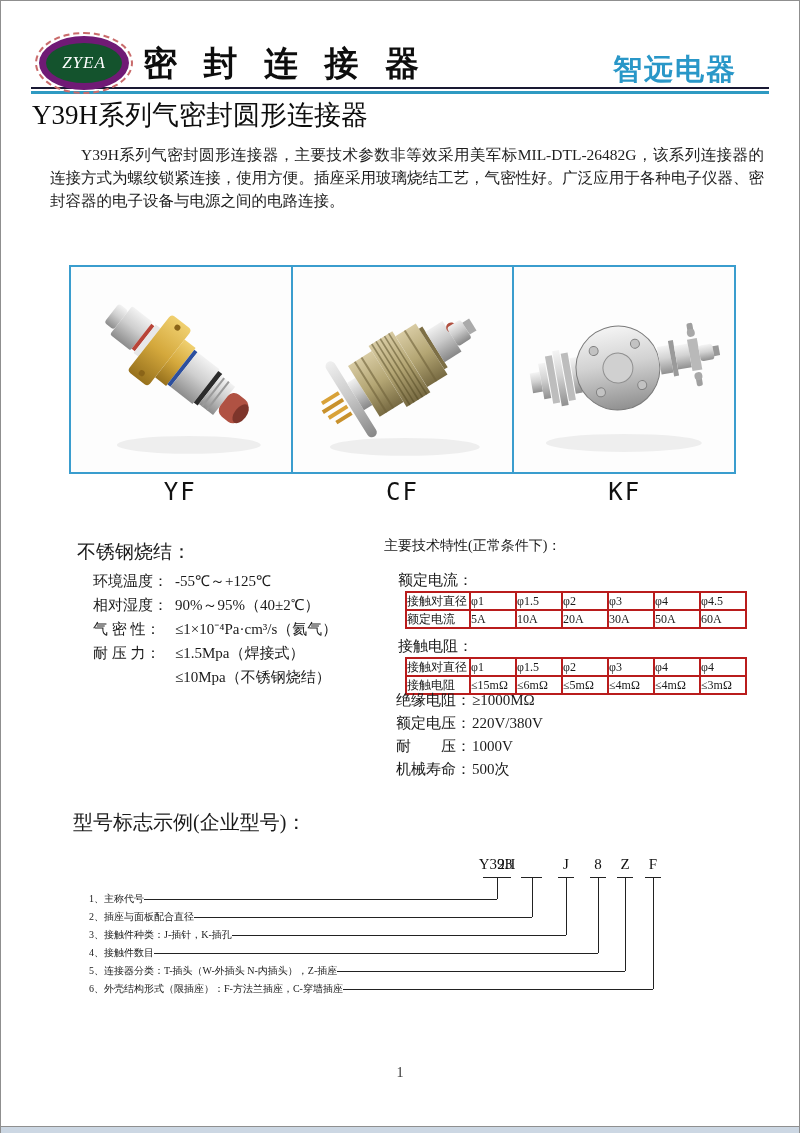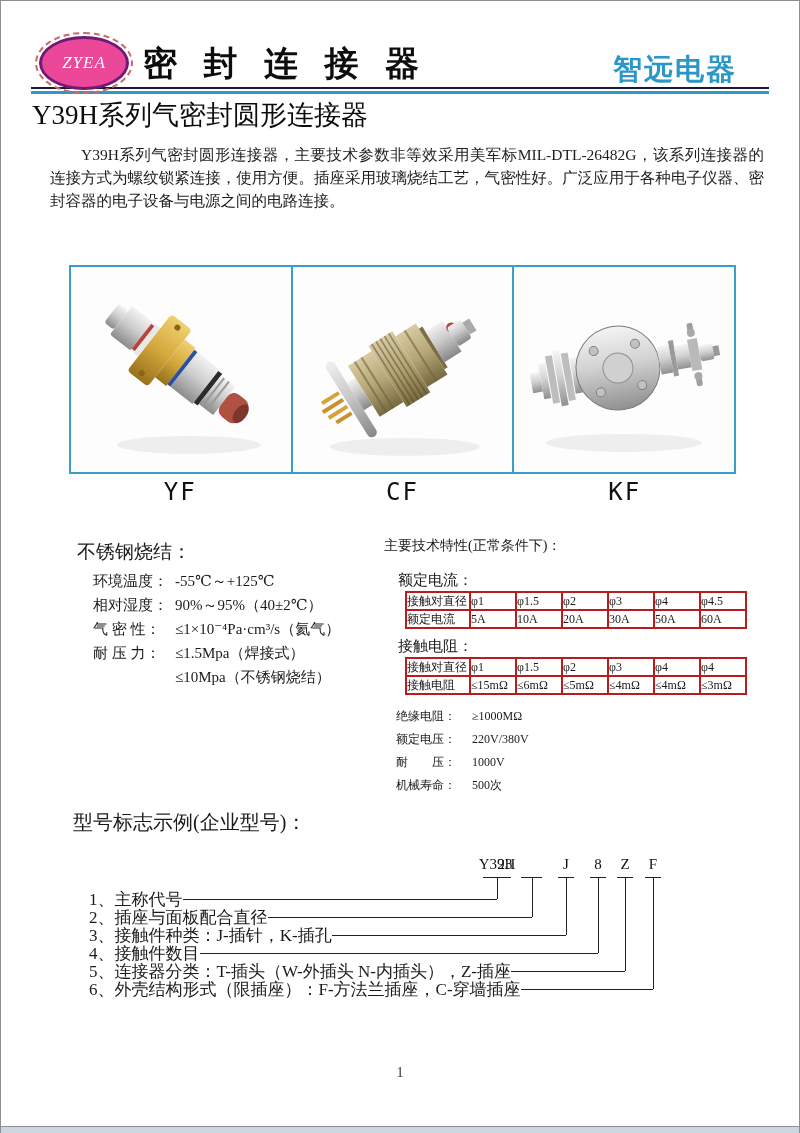--- a/index.html
+++ b/index.html
@@ -3,21 +3,21 @@
 <meta charset="utf-8">
 <style>
   html,body{margin:0;padding:0;background:#ffffff;}
   .page{position:relative;width:800px;height:1133px;background:#fff;
         border:1px solid #8f8f8f;border-bottom:none;box-sizing:border-box;
         font-family:"Liberation Serif","DejaVu Serif",serif;color:#1a1a1a;overflow:hidden;}
 
   
   .logo{position:absolute;left:34px;top:31px;width:98px;height:62px;z-index:3;}
   .logo-ring{position:absolute;inset:0;border:2px dashed #c96b6b;border-radius:50%;}
-  .logo-inner{position:absolute;inset:4px;background:#ec4899;border:3px solid #701a75;border-radius:50%;
+  .logo-inner{position:absolute;inset:4px;background:#14532d;border:7px solid #701a75;border-radius:50%;
               display:flex;align-items:center;justify-content:center;}
   .logo-text{color:#fff;font-style:italic;font-size:17px;letter-spacing:1px;}
   .brand-title{position:absolute;left:142px;top:40px;font-size:34px;font-weight:bold;letter-spacing:9px;color:#0d0d0d;font-family:Liberation Serif, serif;}
   .company{position:absolute;left:612px;top:49px;font-size:29px;font-weight:bold;color:#2997c8;letter-spacing:2px;}
   .rule-navy{position:absolute;left:30px;right:30px;top:86px;height:2px;background:#191933;}
   .rule-teal{position:absolute;left:30px;right:30px;top:90px;height:3px;background:#2e9ac2;}
   .sec-title{position:absolute;left:31px;top:96px;font-size:27px;color:#0d0d0d;}
 
   .intro{position:absolute;left:49px;top:142px;width:714px;font-size:15.5px;line-height:23px;
          text-indent:2em;text-align:justify;color:#1c1c1c;}
@@ -27,40 +27,40 @@
              display:flex;box-sizing:border-box;background:#fff;}
   .photo-panel{flex:1;position:relative;border-right:2px solid #3a9dce;overflow:hidden;background:#fdfdfd;}
   .photo-panel:last-child{border-right:none;}
   .photo-panel svg{width:100%;height:100%;display:block;}
   .photo-labels{position:absolute;left:68px;top:477px;width:667px;display:flex;}
   .photo-labels span{flex:1;text-align:center;font-size:24px;letter-spacing:2px;color:#111;
                      font-family:"DejaVu Sans Mono","Liberation Mono",monospace;}
 
   
   .env-title{position:absolute;left:76px;top:538px;font-size:19px;}
-  .env-list{position:absolute;left:92px;top:572px;font-size:15px;}
+  .env-list{position:absolute;left:92px;top:572px;font-size:15px;font-family:Liberation Serif, serif;}
   .env-row{display:flex;line-height:16px;margin-bottom:8px;white-space:nowrap;}
   .env-label{display:inline-block;width:82px;}
   .env-value{display:inline-block;}
 
   
   .spec-title{position:absolute;left:383px;top:536px;font-size:14px;}
   .spec-sub{position:absolute;font-size:15px;}
   .spec-table{position:absolute;border-collapse:collapse;table-layout:fixed;width:340px;font-size:12px;}
   .spec-table td{border:2px solid #b91c1c;text-align:left;padding:0;height:16px;line-height:16px;overflow:hidden;white-space:nowrap;}
-  .spec-items{position:absolute;left:395px;top:707px;font-size:12px;}
+  .spec-items{position:absolute;left:395px;top:691px;font-size:15px;}
   .spec-row{display:flex;line-height:16px;margin-bottom:7px;white-space:nowrap;}
   .spec-label{display:inline-block;width:76px;}
 
   
   .model-title{position:absolute;left:72px;top:808px;font-size:20px;}
   .model-code{position:absolute;top:855px;width:44px;text-align:center;font-size:15px;color:#111;}
   .tick{position:absolute;top:876px;height:0;border-top:1px solid #222;}
   .drop{position:absolute;width:0;border-left:1px solid #222;}
-  .model-row{position:absolute;left:88px;display:flex;align-items:center;height:20px;font-size:17px;white-space:nowrap;}
+  .model-row{position:absolute;left:88px;display:flex;align-items:center;height:20px;font-size:10px;white-space:nowrap;}
   .model-label{flex:0 0 auto;}
   .model-line{flex:1 1 auto;min-width:4px;border-top:1px solid #222;margin-top:1px;}
 
   .page-num{position:absolute;left:0;right:0;top:1064px;text-align:center;font-size:14px;color:#333;}
   .bottom-line{position:absolute;left:0;right:0;bottom:6px;height:1px;background:#8f8f8f;}
   .bottom-strip{position:absolute;left:0;right:0;bottom:0;height:6px;background:#ccd7e3;}
 </style>
 </head>
 <body>
 

